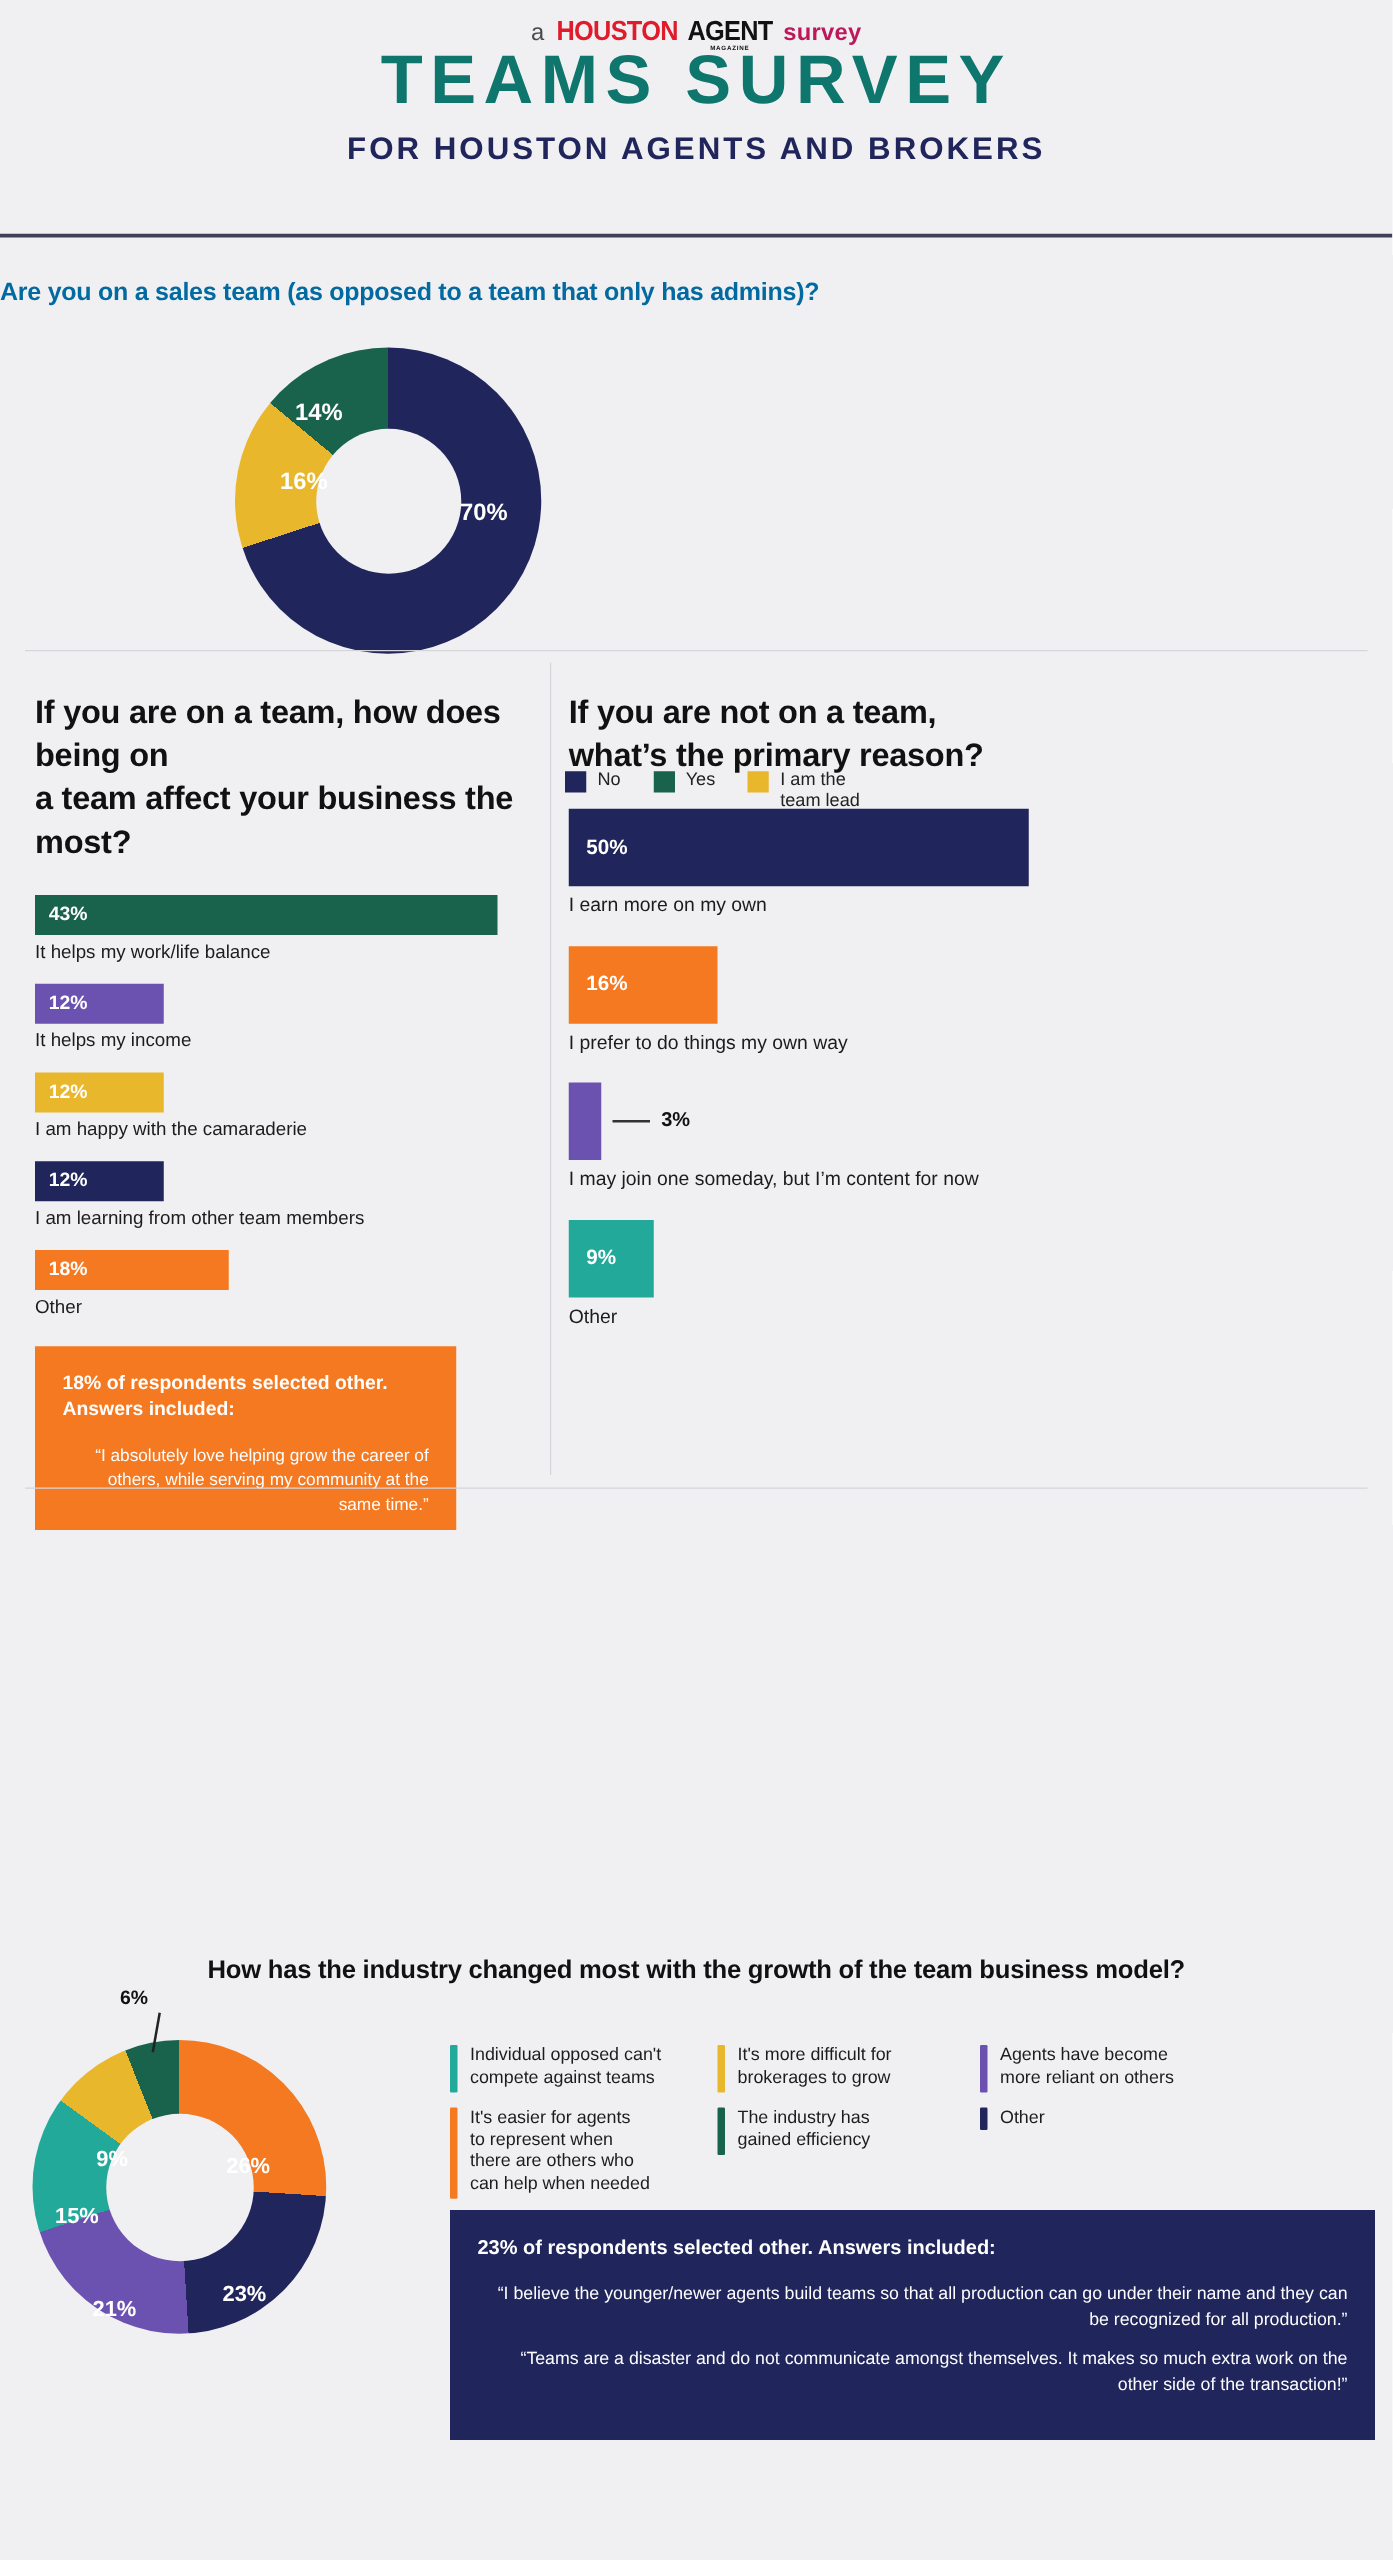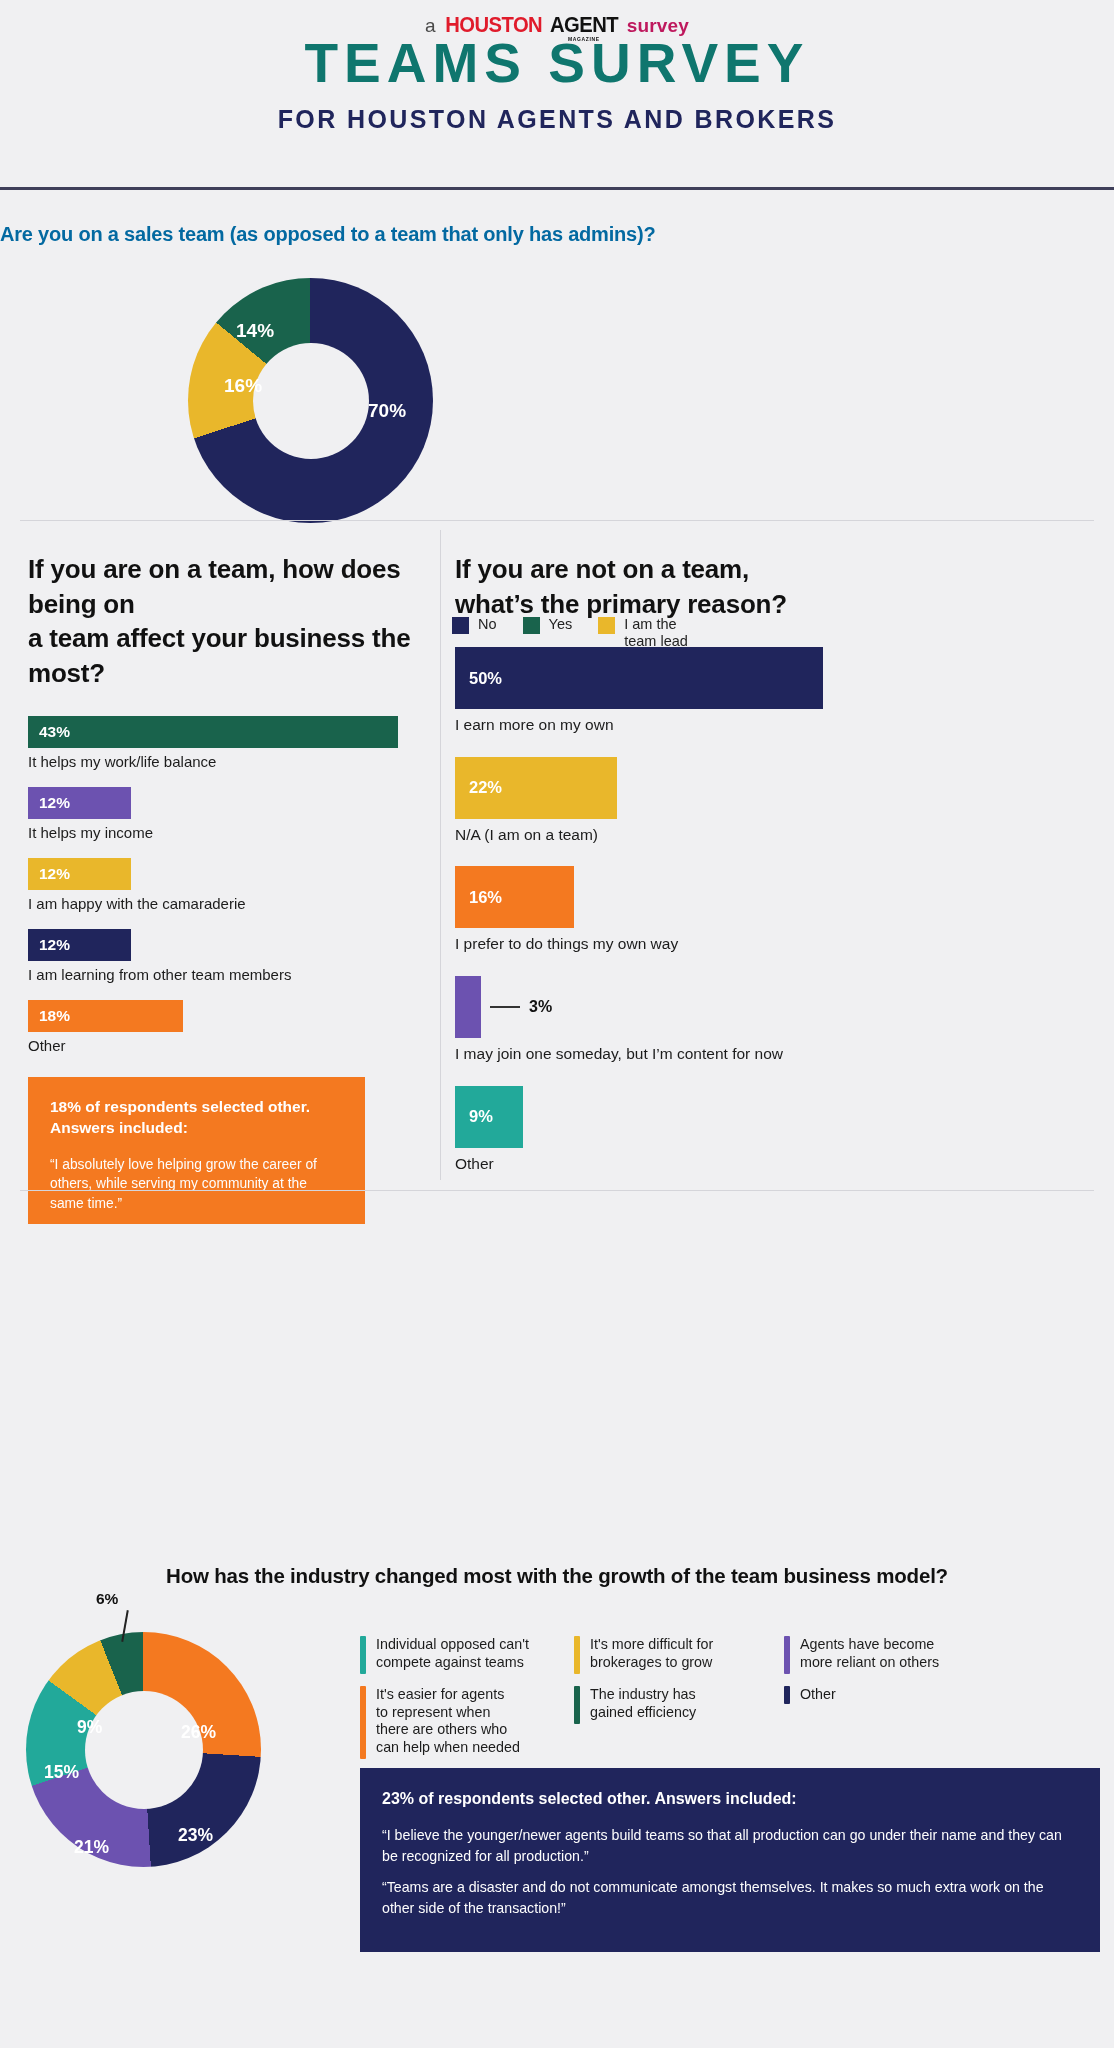--- a/index.html
+++ b/index.html
@@ -199,20 +199,21 @@
     font-size: 15.5px;
     font-weight: 800;
     line-height: 1.33;
     margin-bottom: 16px;
   }
   .callout-q {
     font-size: 13.8px;
     line-height: 1.42;
     margin-bottom: 11px;
     color: #fdfdfd;
+    text-align: right;
   }
   .callout-navy .callout-head { font-size: 16px; margin-bottom: 16px; }
   .callout-navy .callout-q { font-size: 14.2px; line-height: 1.45; }
 
   
   .section3 { position: absolute; top: 1540px; left: 0; width: 1114px; }
   .q-title-3 {
     text-align: center;
     font-size: 20.5px;
     font-weight: 700;
@@ -365,24 +366,20 @@
         <span>If you are not on a team,</span><br>
         <span>what’s the primary reason?</span>
       </div>
 
       <div class="bars bars-right">
         <div class="bar-row">
           <div class="bar" style="width:368px; height:62px; background:#20255c;">50%</div>
           <div class="bar-cap">I earn more on my own</div>
         </div>
         <div class="bar-row">
-          <div class="bar" style="width:162px; height:62px; background:#e9b72b;">22%</div>
-          <div class="bar-cap">N/A (I am on a team)</div>
-        </div>
-        <div class="bar-row">
           <div class="bar" style="width:119px; height:62px; background:#f47920;">16%</div>
           <div class="bar-cap">I prefer to do things my own way</div>
         </div>
         <div class="bar-row">
           <div class="bar-ext">
             <div style="width:26px; height:62px; background:#6c52b0;"></div>
             <span class="leader"></span>
             <span class="ext-val">3%</span>
           </div>
           <div class="bar-cap">I may join one someday, but I’m content for now</div>

